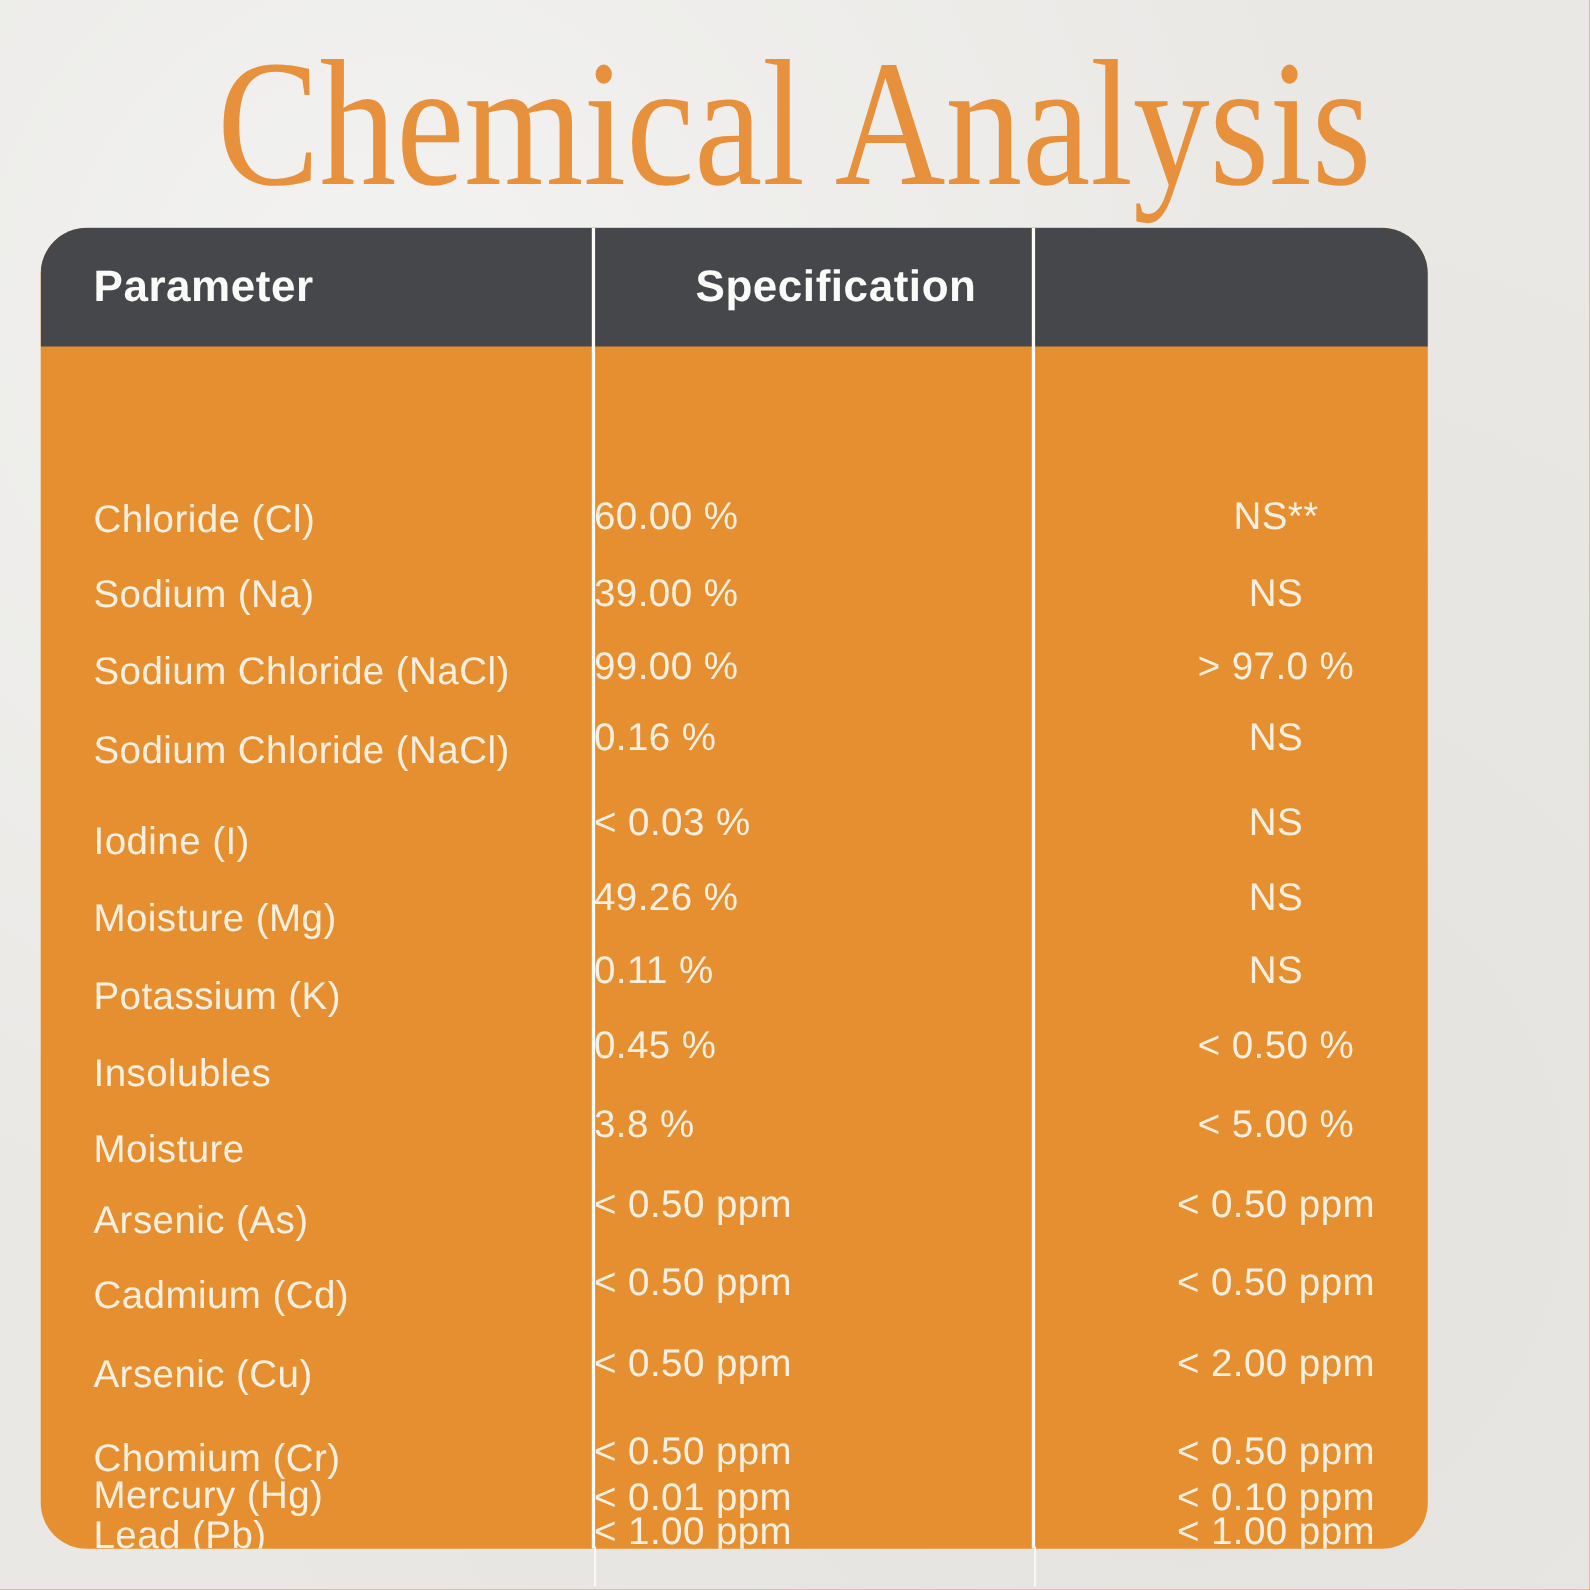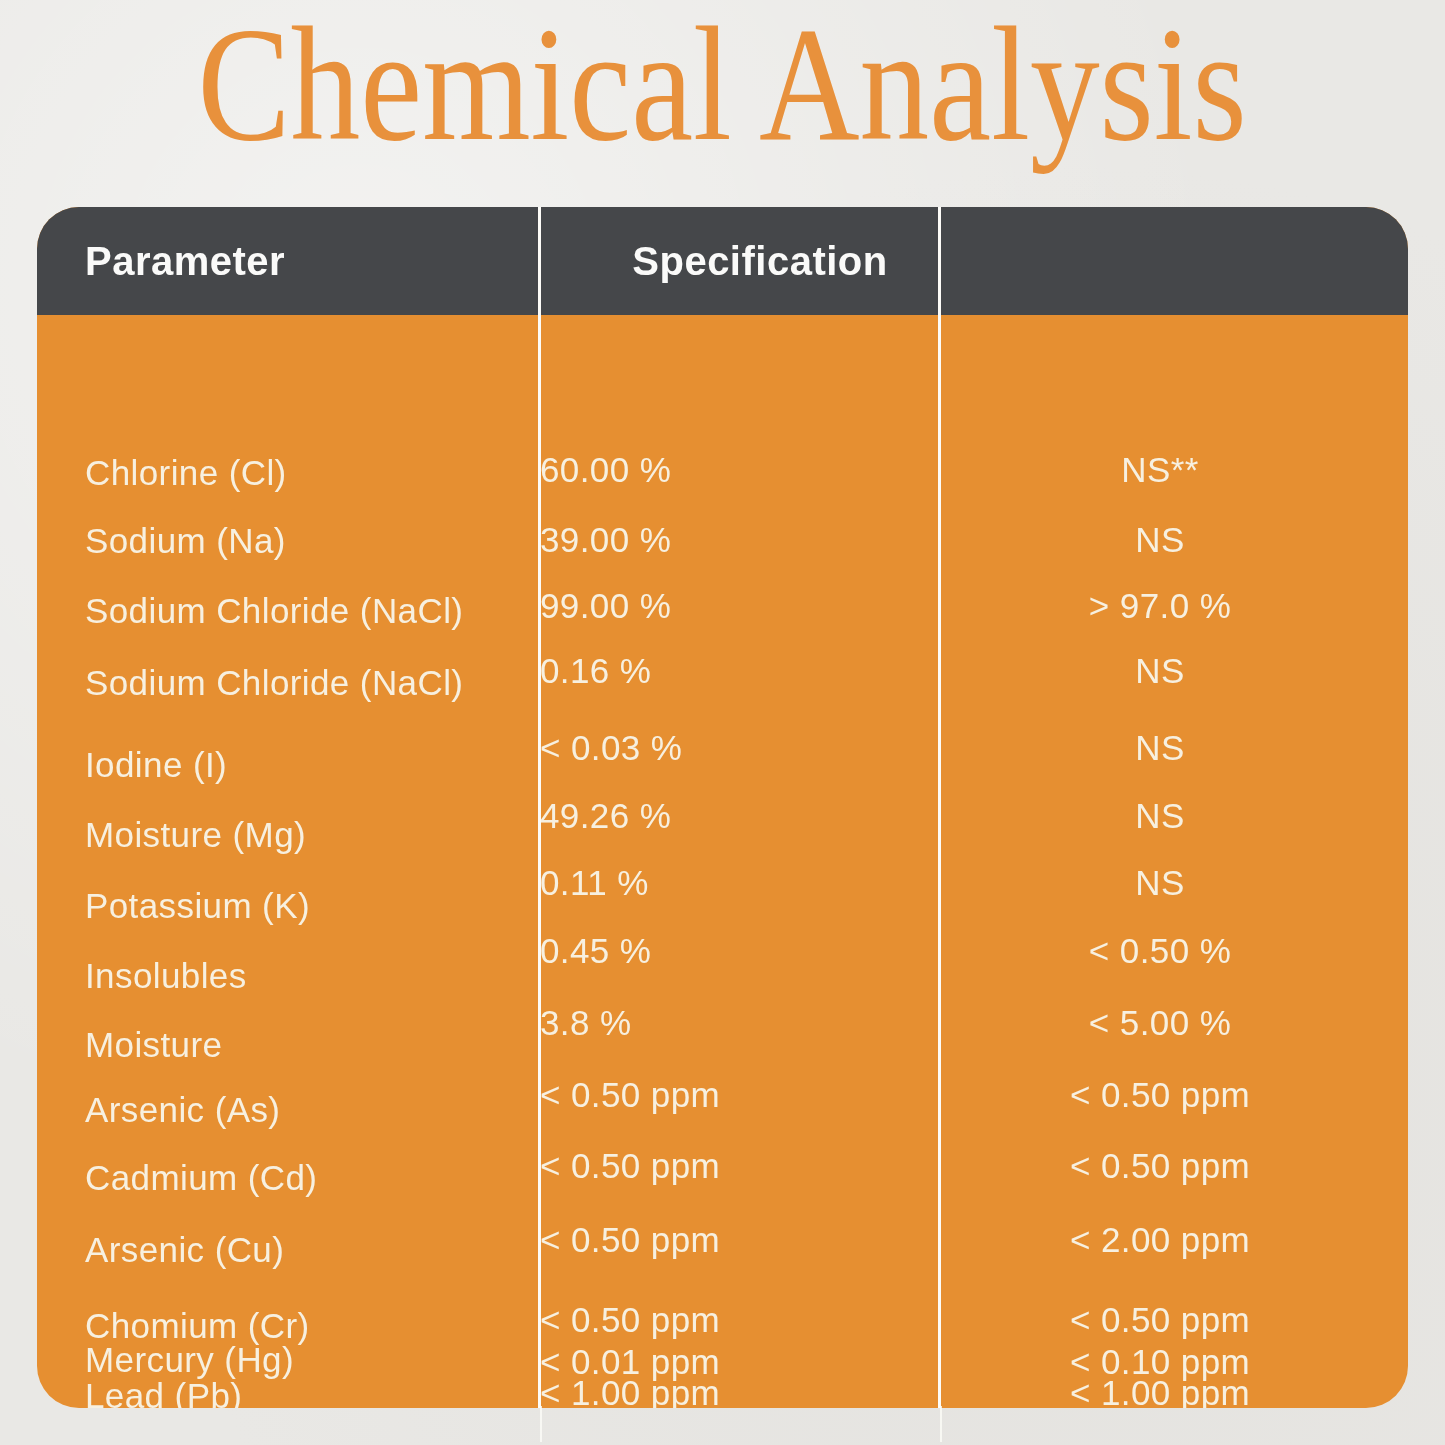--- a/index.html
+++ b/index.html
@@ -6,37 +6,37 @@
   body{
     width:1445px;height:1445px;position:relative;overflow:hidden;
     background:
       radial-gradient(circle at 25% 20%, rgba(255,255,255,.45), rgba(255,255,255,0) 55%),
       radial-gradient(circle at 75% 75%, rgba(222,220,216,.5), rgba(222,220,216,0) 60%),
       #e9e8e5;
     font-family:"Liberation Sans", sans-serif;
   }
 
   
-  .title-wrap{position:absolute;top:2px;left:0;width:1445px;text-align:center;}
+  .title-wrap{position:absolute;top:31px;left:0;width:1445px;text-align:center;}
   .title{
     display:inline-block;
     font-family:"Liberation Serif", serif;
     font-weight:400;
     font-size:164px;
     line-height:1;
     color:#e8913c;
     transform:scaleX(.85);
     transform-origin:50% 50%;
     letter-spacing:0px;
     white-space:nowrap;
   }
 
   
   .table{
-    position:absolute;left:37px;top:207px;width:1371px;height:1201px;
+    position:absolute;left:37px;top:207px;width:1261px;height:1201px;
     border-radius:42px;background:#e68f31;overflow:hidden;
   }
 
   
   .thead{
     position:absolute;top:0;left:0;right:0;height:108px;background:#45474a;
     display:flex;align-items:center;
     font-weight:bold;font-size:40px;color:#fafaf9;letter-spacing:.5px;
   }
   .th-param{width:503px;padding-left:48px;box-sizing:border-box;}
@@ -71,21 +71,21 @@
 </div>
 
 <div class="table">
 
   <div class="thead">
     <div class="th-param">Parameter</div>
     <div class="th-spec">Specification</div>
   </div>
 
   <div class="row" style="top:263px">
-    <span class="cell param" style="--off:3px">Chlorine (Cl)</span>
+    <span class="cell param" style="--off:3px">Chloride (Cl)</span>
     <span class="cell res">60.00 %</span>
     <span class="cell spec">NS**</span>
   </div>
   <div class="row" style="top:333px">
     <span class="cell param" style="--off:1px">Sodium (Na)</span>
     <span class="cell res">39.00 %</span>
     <span class="cell spec">NS</span>
   </div>
   <div class="row" style="top:399px">
     <span class="cell param" style="--off:5px">Sodium Chloride (NaCl)</span>

